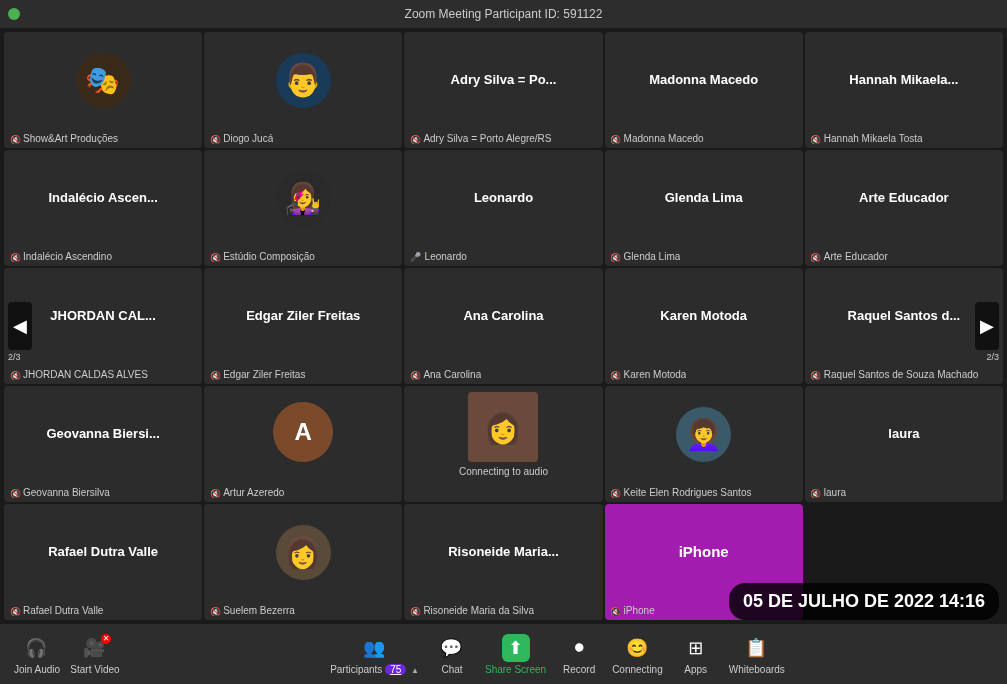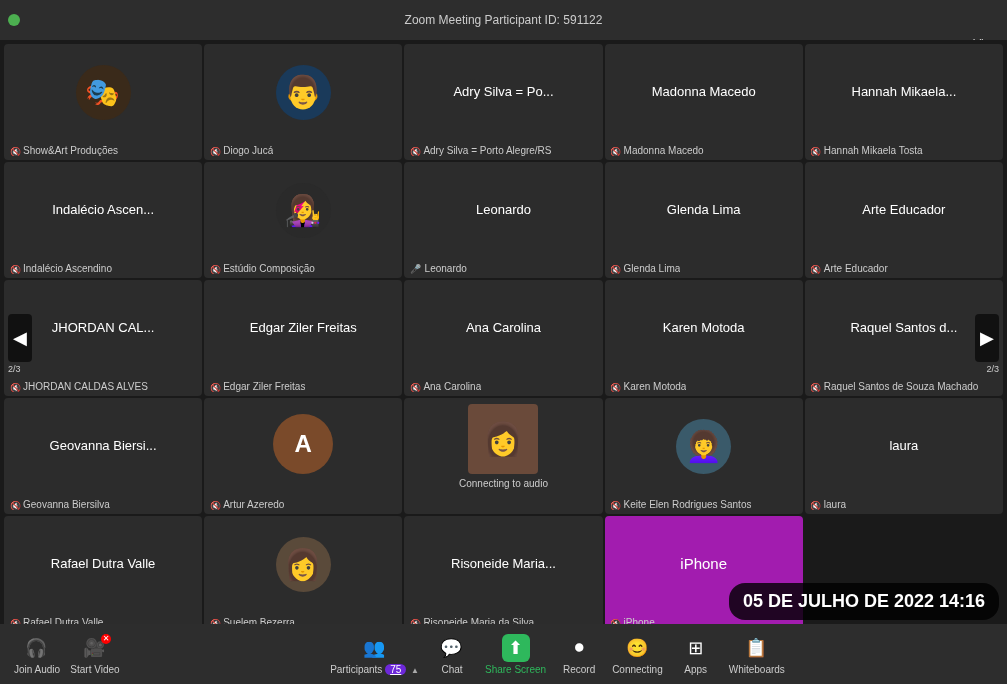--- a/index.html
+++ b/index.html
@@ -8,21 +8,21 @@
       height: 684px;
       background: #1a1a1a;
       font-family: -apple-system, BlinkMacSystemFont, 'Segoe UI', sans-serif;
       overflow: hidden;
       position: relative;
     }
 
     
     #titlebar {
       width: 100%;
-      height: 40px;
+      height: 28px;
       background: #2d2d2d;
       display: flex;
       align-items: center;
       padding: 0 8px;
       position: relative;
     }
     #titlebar .title-text {
       color: #ccc;
       font-size: 12px;
       position: absolute;
@@ -65,21 +65,21 @@
       flex-direction: column;
       align-items: center;
       justify-content: center;
       position: relative;
       overflow: hidden;
       min-height: 0;
     }
     .tile .name-large {
       color: #fff;
       font-size: 13px;
-      font-weight: 400;
+      font-weight: 700;
       text-align: center;
       padding: 0 4px;
       line-height: 1.3;
     }
     .tile .name-small {
       position: absolute;
       bottom: 4px;
       left: 6px;
       color: #ccc;
       font-size: 10px;

